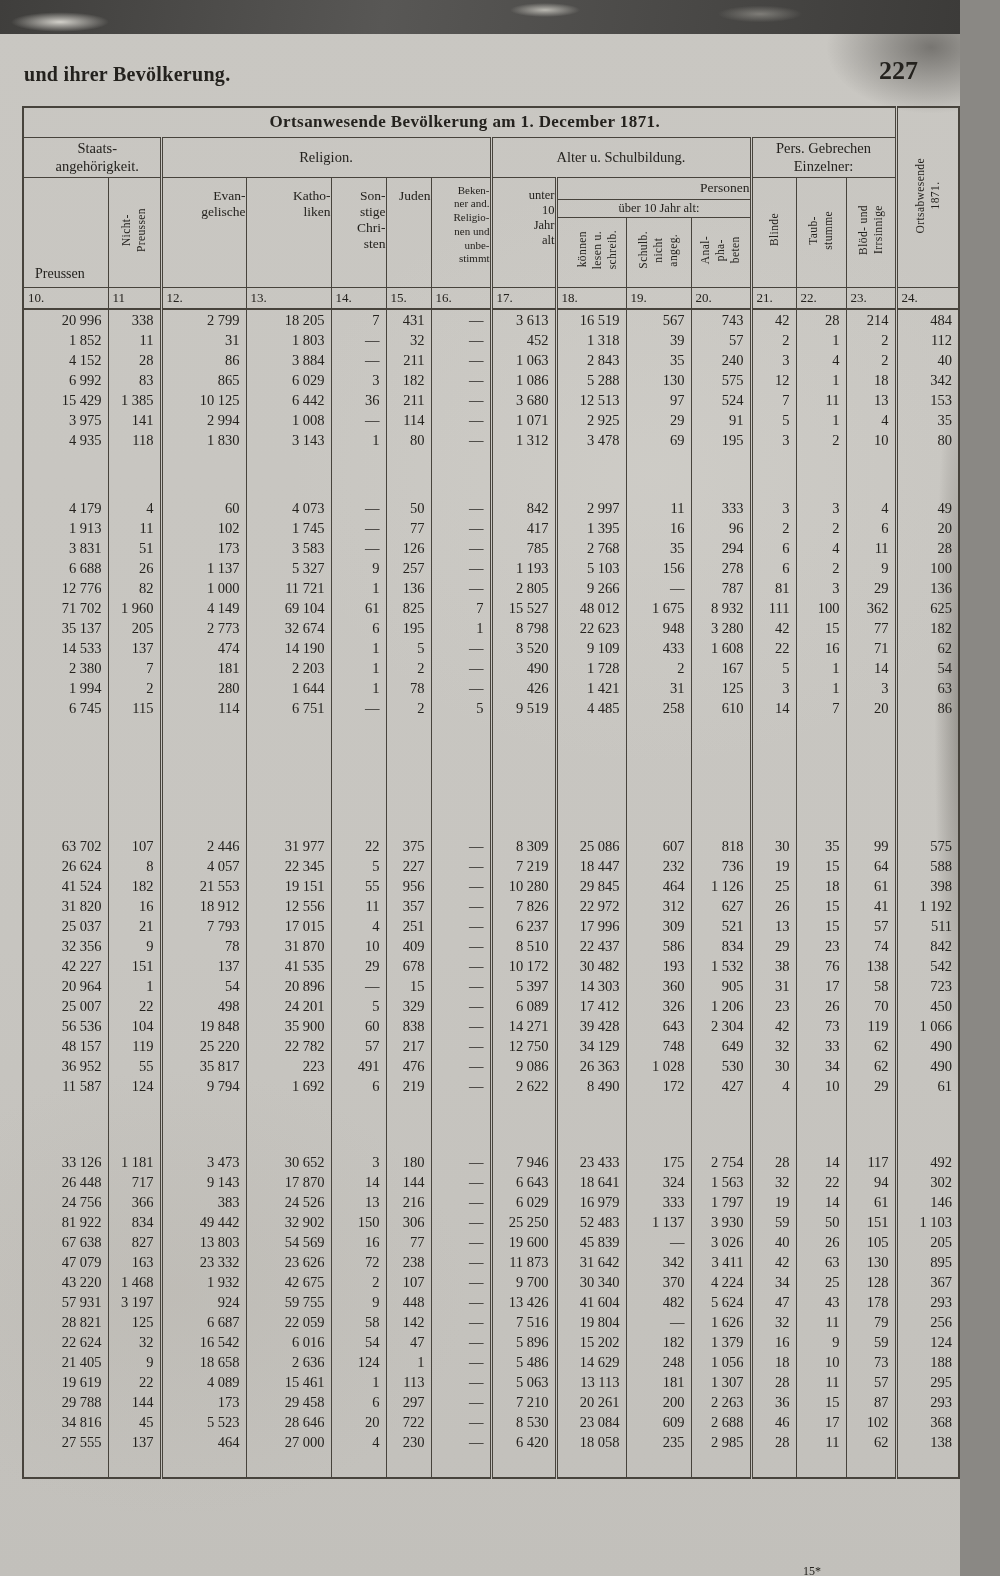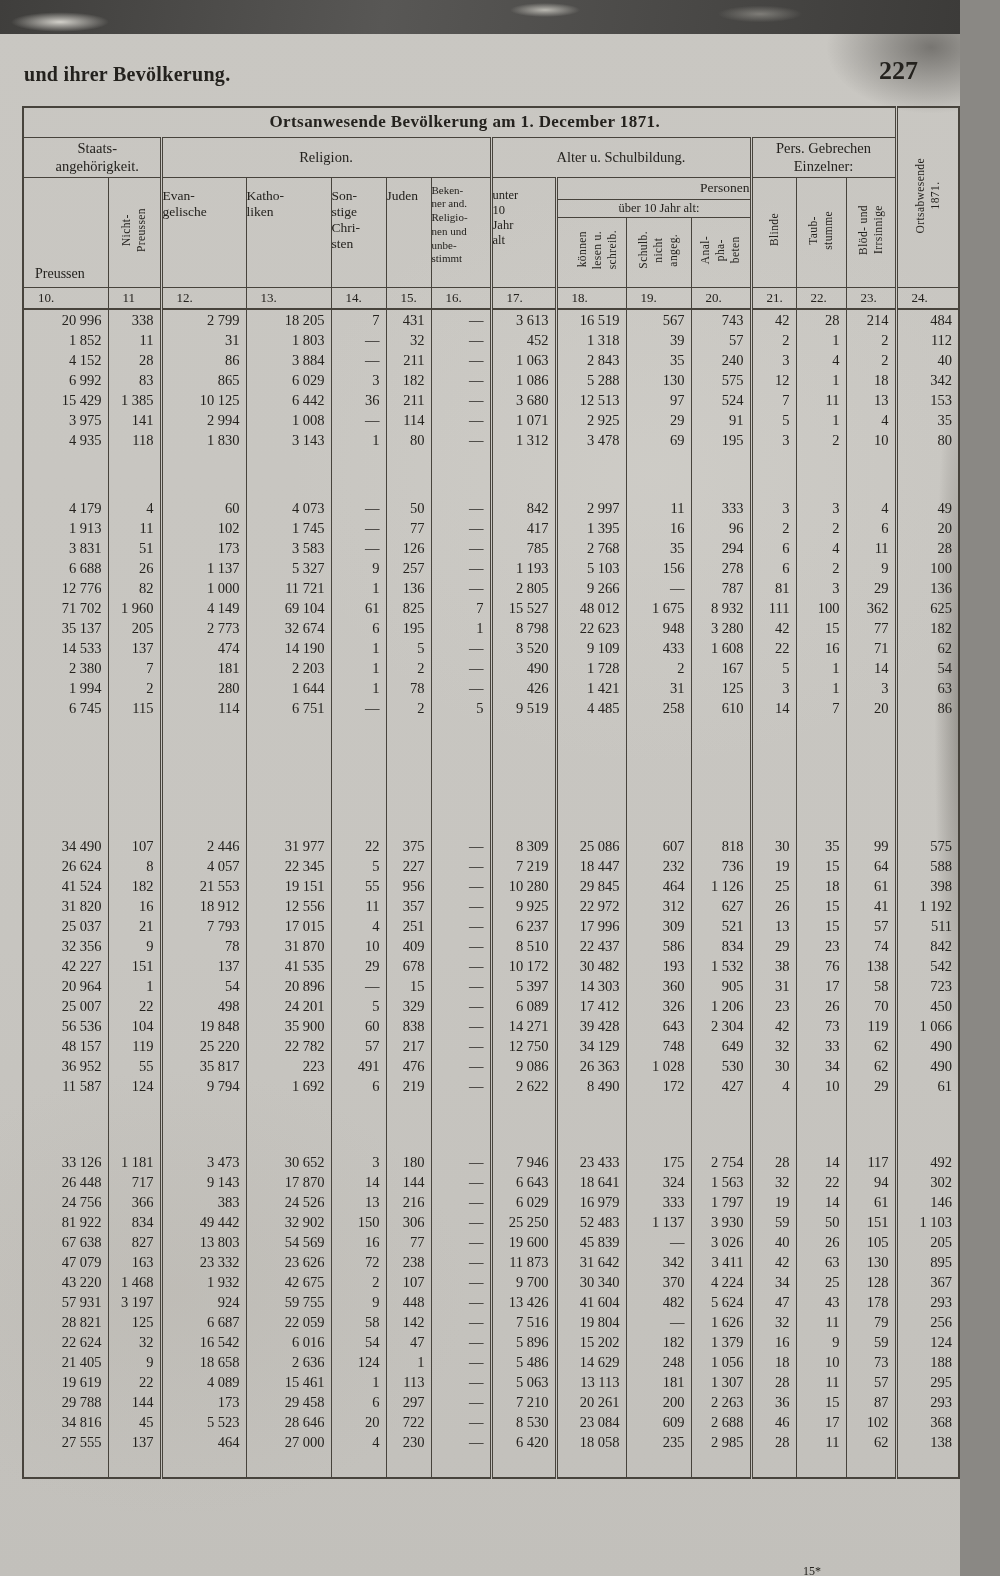--- a/index.html
+++ b/index.html
@@ -50,21 +50,21 @@
 
   .title-cell {
     height:30px; border-bottom:1px solid var(--rule);
     font-size:17px; font-weight:bold; text-align:center; letter-spacing:.4px;
   }
   .r-groups th {
     height:40px; border-bottom:1px solid var(--rule);
     font-size:14.5px; text-align:center; white-space:pre-line; line-height:1.25;
   }
   .sub {
-    vertical-align:top; padding-top:10px; text-align:left;
+    vertical-align:top; padding-top:10px; text-align:right;
     white-space:pre-line; font-size:13.5px; line-height:1.2;margin-top:11px;
   }
   .sub.small { font-size:11px; padding-top:6px; line-height:1.25; }
   .sub.mid   { font-size:12.5px; }
   .bottom-cell {
     vertical-align:bottom; text-align:left;
     padding:0 0 5px 10px; font-size:14px;
   }
   .personen-cell {
     height:22px; border-bottom:1px solid var(--rule);
@@ -76,21 +76,21 @@
   }
   .r-sub3 th { height:70px; }
   .vcell { vertical-align:middle; text-align:center; }
   .vert {
     display:inline-block;
     writing-mode:vertical-rl; transform:rotate(180deg);
     white-space:pre-line; font-size:11.5px; line-height:1.3; letter-spacing:.4px;
   }
   .r-nums th {
     height:22px; border-top:1px solid var(--rule); border-bottom:2px solid var(--rule);
-    font-size:13px; text-align:left; padding-left:14px;
+    font-size:13px; text-align:left; padding-left:4px;
   }
   tbody td {
     height:20px; line-height:20px;
     text-align:right; padding-right:6px;
     font-size:14.5px;
   }
   tr.s1 td { height:48px; }
   tr.s2 td { height:118px; }
   tr.s3 td { height:56px; }
   tr.send td { height:26px; }
@@ -540,21 +540,21 @@
             <td class="grp-l"></td>
             <td class="grp-l"></td>
             <td></td>
             <td></td>
             <td class="grp-l"></td>
             <td></td>
             <td></td>
             <td class="grp-l"></td>
           </tr>
           <tr>
-            <td>34 490</td>
+            <td>63 702</td>
             <td>107</td>
             <td class="grp-l">2 446</td>
             <td>31 977</td>
             <td>22</td>
             <td>375</td>
             <td>—</td>
             <td class="grp-l">8 309</td>
             <td class="grp-l">25 086</td>
             <td>607</td>
             <td>818</td>
@@ -598,21 +598,21 @@
             <td class="grp-l">398</td>
           </tr>
           <tr>
             <td>31 820</td>
             <td>16</td>
             <td class="grp-l">18 912</td>
             <td>12 556</td>
             <td>11</td>
             <td>357</td>
             <td>—</td>
-            <td class="grp-l">9 925</td>
+            <td class="grp-l">7 826</td>
             <td class="grp-l">22 972</td>
             <td>312</td>
             <td>627</td>
             <td class="grp-l">26</td>
             <td>15</td>
             <td>41</td>
             <td class="grp-l">1 192</td>
           </tr>
           <tr>
             <td>25 037</td>

